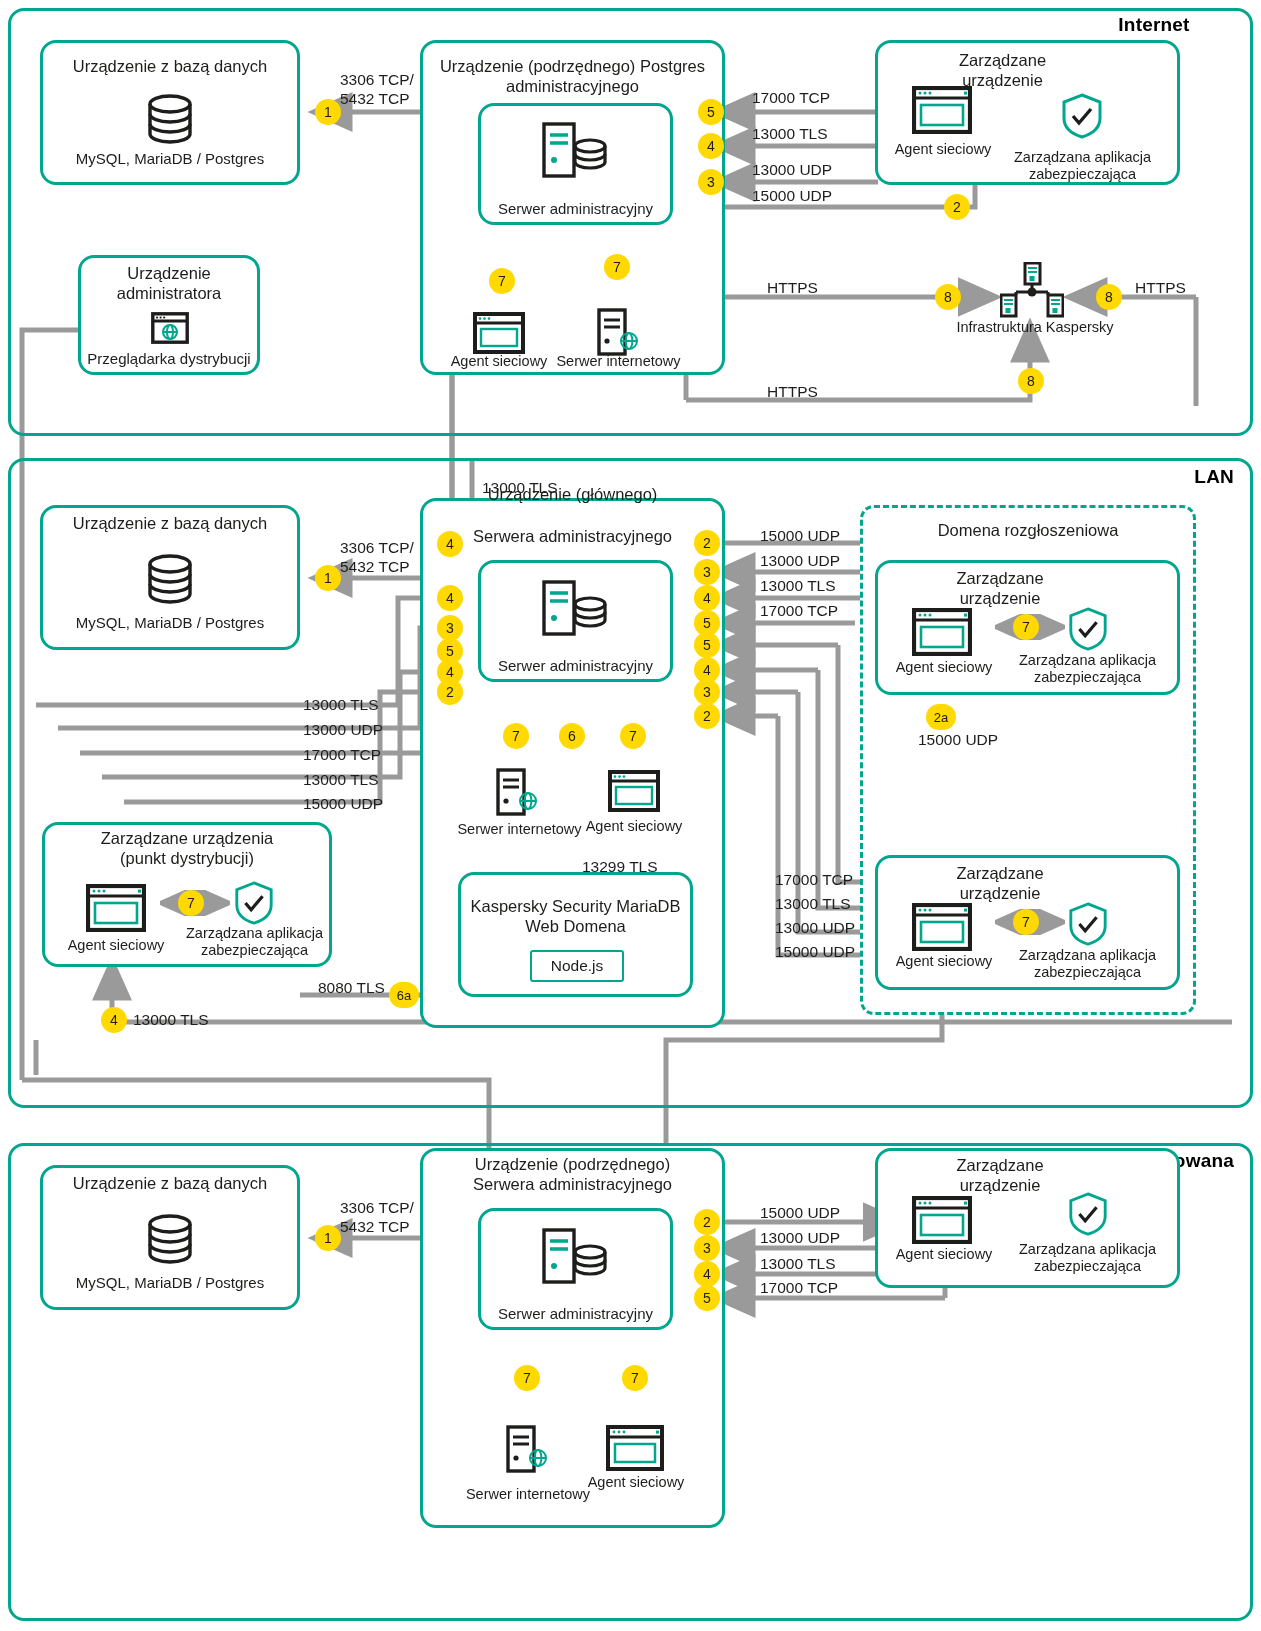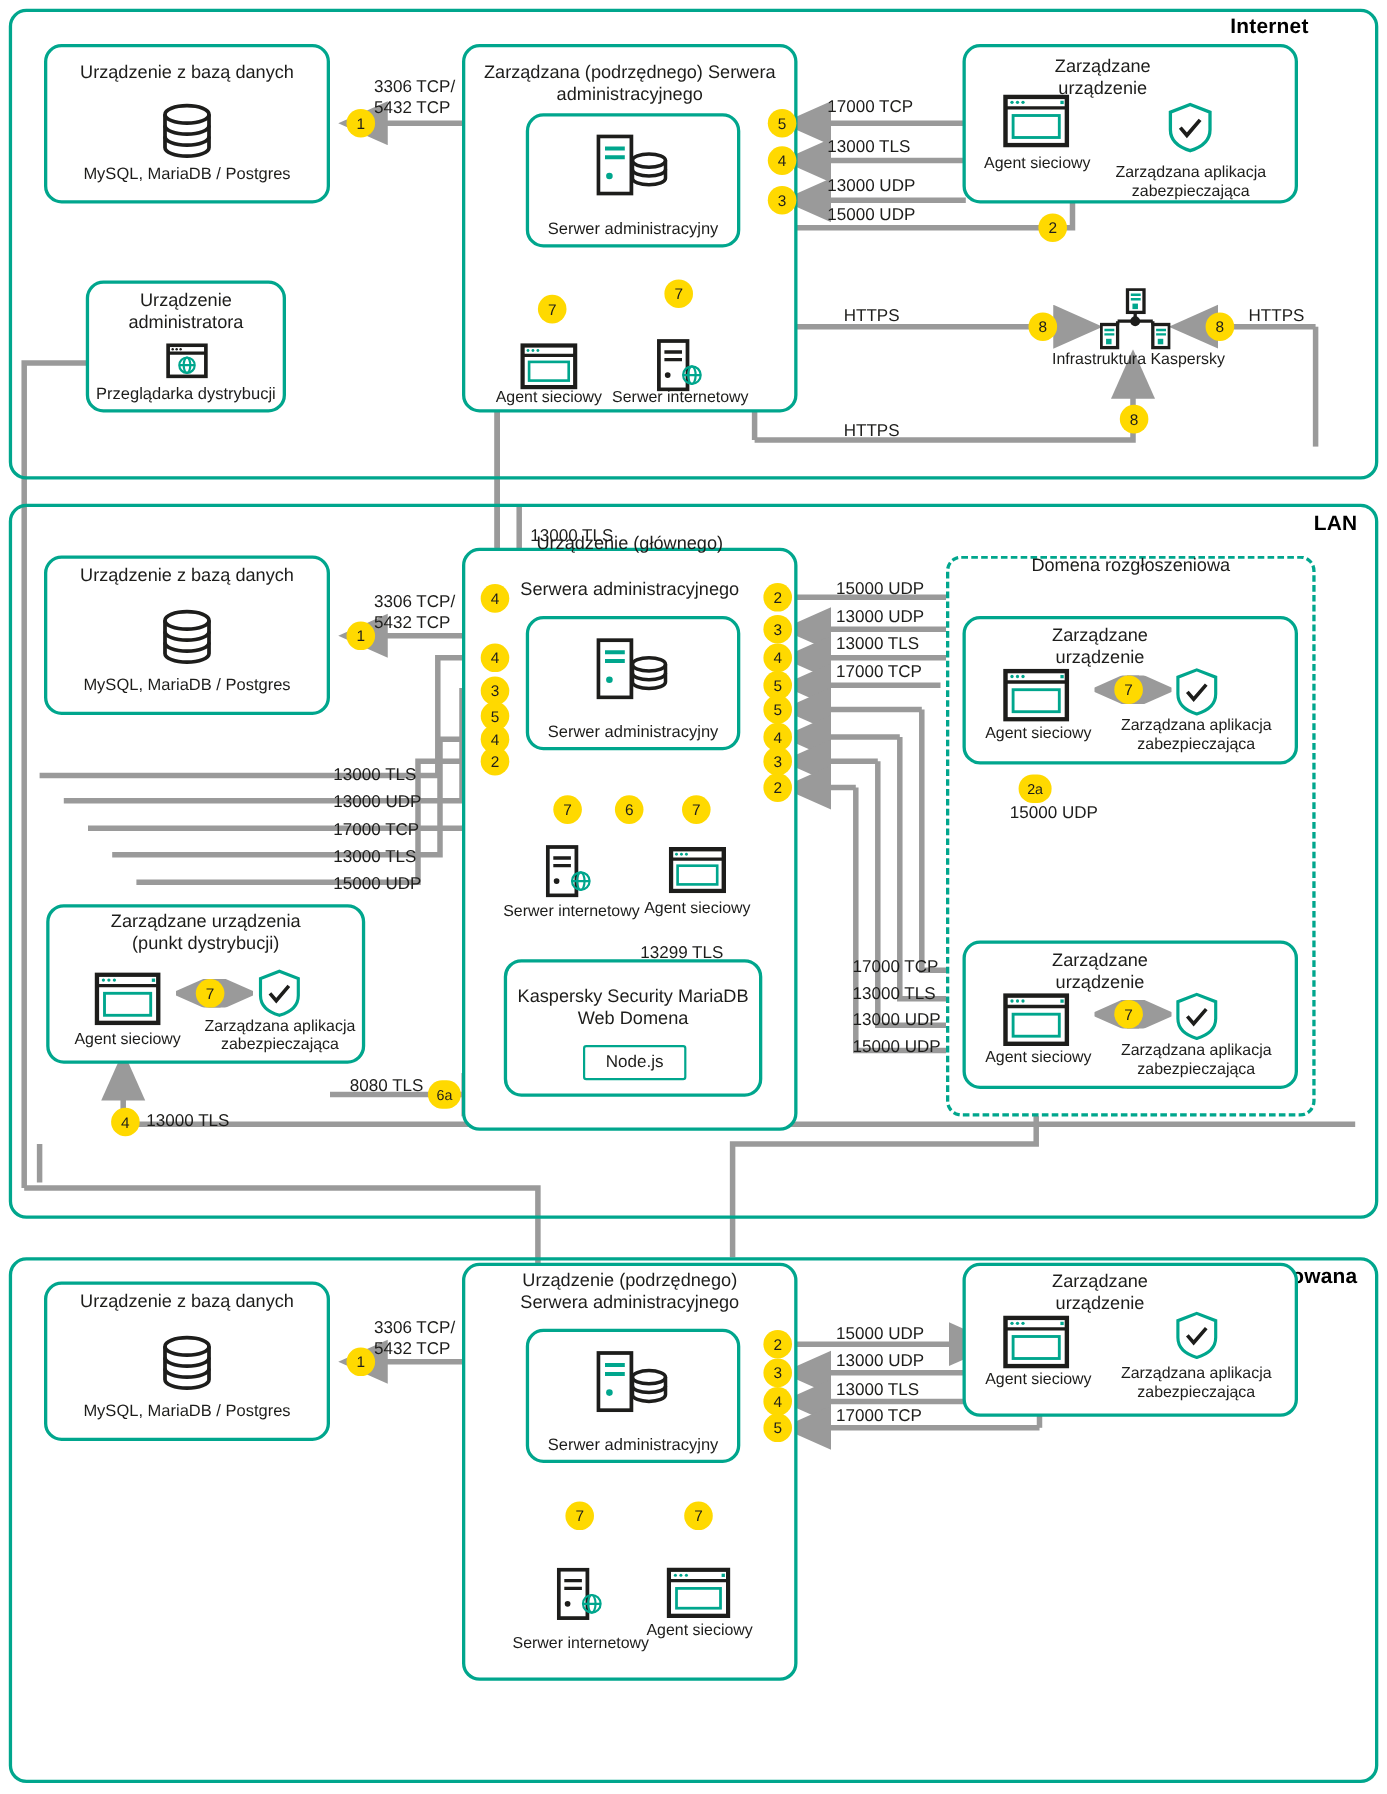--- a/index.html
+++ b/index.html
@@ -193,21 +193,21 @@
       <g stroke="#00a68d" stroke-width="2" fill="none">
         <circle cx="19" cy="20" r="7"></circle>
           <ellipse cx="19" cy="20" rx="3" ry="7"></ellipse>
           <path d="M12,20 H26"></path>
       </g>
     </svg>
   </div>
   <div class="cap" style="left:80px;top:350px;width:178px;">Przeglądarka dystrybucji</div>
 
   <div class="card" style="left:420px;top:40px;width:305px;height:335px;"></div>
-  <div class="card-title" style="left:424px;top:56px;width:297px;">Zarządzana (podrzędnego) Serwera</div>
+  <div class="card-title" style="left:424px;top:56px;width:297px;">Urządzenie (podrzędnego) Postgres</div>
   <div class="card-title" style="left:424px;top:76px;width:297px;">administracyjnego</div>
   <div class="card" style="left:478px;top:103px;width:195px;height:122px;"></div>
   <div class="icon" style="left:542px;top:122px;">
     <svg width="66" height="56" viewBox="0 0 66 56">
       <rect x="2" y="2" width="30" height="52" fill="#fff" stroke="#1d1d1b" stroke-width="3.4"></rect>
       <path d="M8,13 H26 M8,21 H26" stroke="#00a68d" stroke-width="3.6"></path>
       <circle cx="12" cy="38" r="3" fill="#00a68d"></circle>
       <g fill="none" stroke="#1d1d1b" stroke-width="3.2">
         <ellipse cx="48" cy="24" rx="15" ry="6"></ellipse>
         <path d="M33,24 v8 a15,6 0 0 0 30,0 v-8"></path>
@@ -397,21 +397,21 @@
   <div class="icon" style="left:233px;top:880px;">
     <svg width="42" height="46" viewBox="0 0 44 48">
       <path d="M22,3 L40,10 V26 C40,36 32,42 22,45 C12,42 4,36 4,26 V10 Z" fill="#fff" stroke="#00a68d" stroke-width="3"></path>
       <path d="M13,24 L19,31 L31,17" fill="none" stroke="#1d1d1b" stroke-width="3.4"></path>
     </svg>
   </div>
   <div class="cap small" style="left:172px;top:924px;width:165px;">Zarządzana aplikacja</div>
   <div class="cap small" style="left:172px;top:941px;width:165px;">zabezpieczająca</div>
 
   <div class="card dashed" style="left:860px;top:505px;width:336px;height:510px;"></div>
-  <div class="card-title" style="left:862px;top:504px;width:332px;text-align:center;">Domena rozgłoszeniowa</div>
+  <div class="card-title" style="left:862px;top:520px;width:332px;text-align:center;">Domena rozgłoszeniowa</div>
 
   <div class="card" style="left:875px;top:560px;width:305px;height:135px;"></div>
   <div class="card-title" style="left:900px;top:568px;width:200px;">Zarządzane</div>
   <div class="card-title" style="left:900px;top:588px;width:200px;">urządzenie</div>
   <div class="icon" style="left:912px;top:608px;">
     <svg width="60" height="48" viewBox="0 0 60 48">
       <rect x="2" y="2" width="56" height="44" fill="#fff" stroke="#1d1d1b" stroke-width="4.2"></rect>
       <path d="M2,12 H58" stroke="#1d1d1b" stroke-width="3"></path>
       <g fill="#00a68d">
           <circle cx="8" cy="7" r="1.5"></circle>

